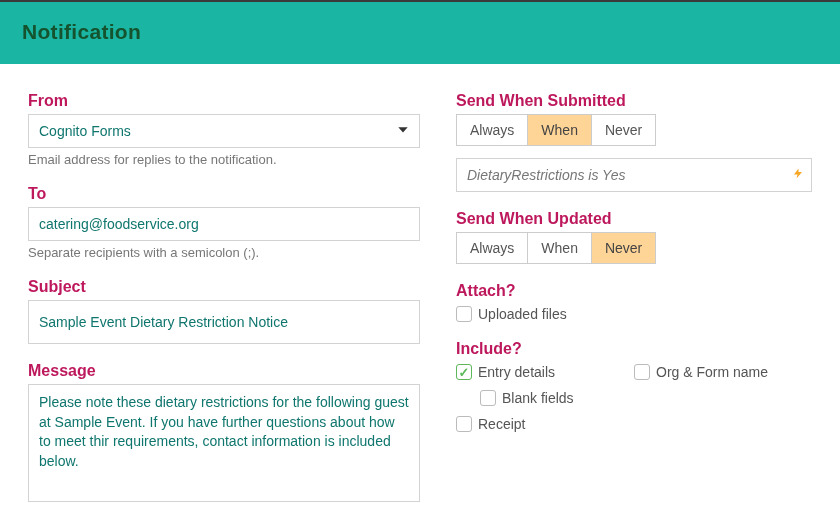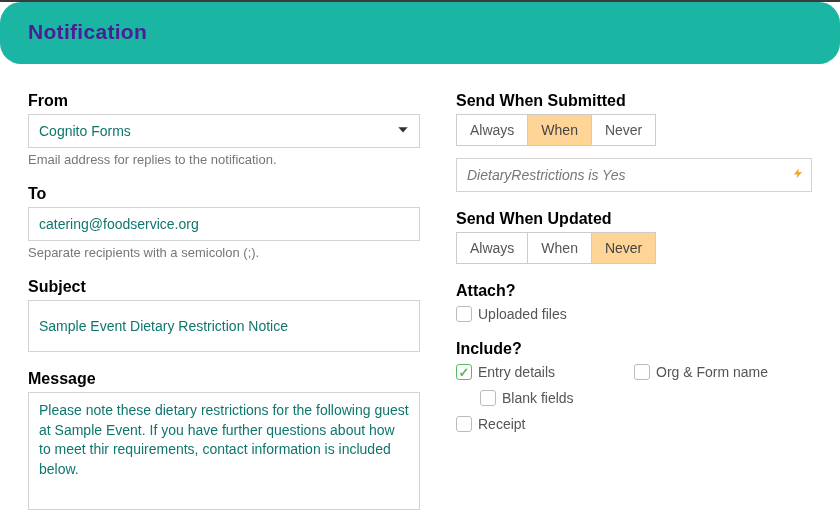--- a/index.html
+++ b/index.html
@@ -8,43 +8,42 @@
     font-size: 14px;
     color: #555;
     background: #fff;
     width: 840px;
     height: 525px;
     overflow: hidden;
     border-top: 2px solid #3a3a3a;
   }
   .header {
     background: #1bb5a3;
-    color: #4c1d95;
-    padding: 18px 22px 20px 28px;
-    border-radius: 21px;
+    color: #14532d;
+    padding: 18px 22px 20px 22px;
   }
   .header h2 {
     font-size: 21px;
     font-weight: bold;
     font-family: "Arial Narrow", Arial, sans-serif;
     letter-spacing: 0.3px;
   }
   .content {
     display: flex;
     padding: 28px 28px 10px 28px;
     gap: 36px;
   }
   .col { flex: 1; min-width: 0; }
   .col-left { flex: 0 0 392px; }
   .col-right { flex: 1; }
 
   .field { margin-bottom: 18px; }
   .field-label {
     font-weight: bold;
-    color: #000000;
+    color: #be185d;
     font-family: "Arial Narrow", Arial, sans-serif;
     font-size: 16px;
     margin-bottom: 4px;
     display: block;
   }
   .helper {
     font-size: 13px;
     color: #777;
     margin-top: 4px;
   }
@@ -69,21 +68,21 @@
     transform: translateY(-50%);
     pointer-events: none;
     font-size: 14px;
     color: #333;
   }
   .textarea {
     height: 118px;
     resize: none;
     line-height: 1.4;
   }
-  .subject-box { height: 52px; }
+  .subject-box { height: 44px; }
 
   
   .toggle-group {
     display: inline-flex;
     border: 1px solid #ccc;
     align-items: center;
   }
   .toggle-btn {
     padding: 7px 13px;
     font-size: 14px;

